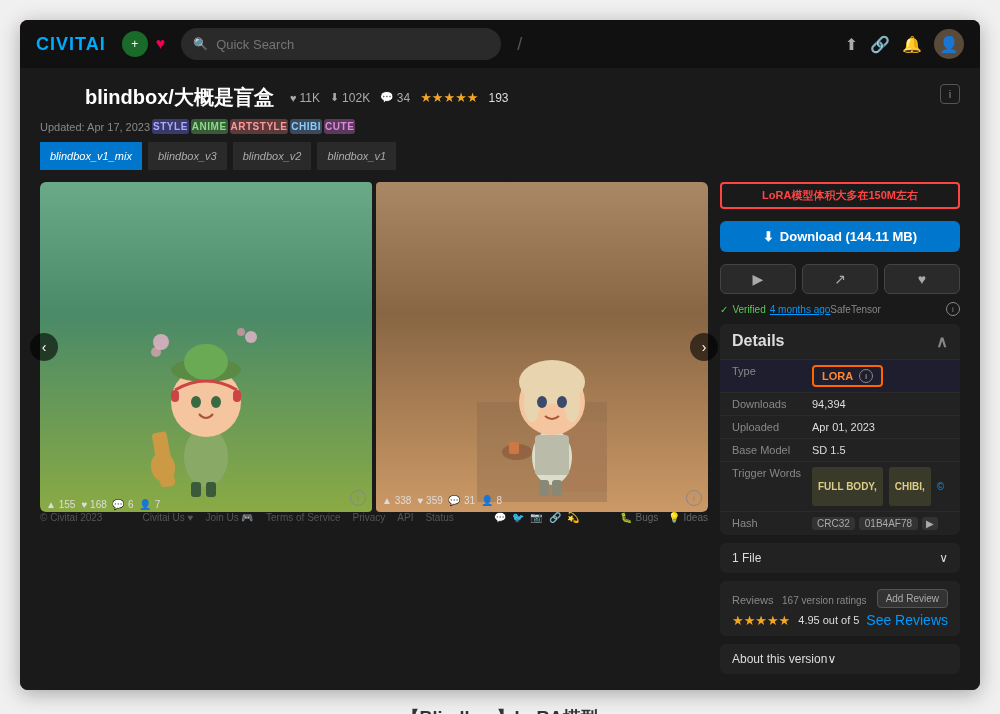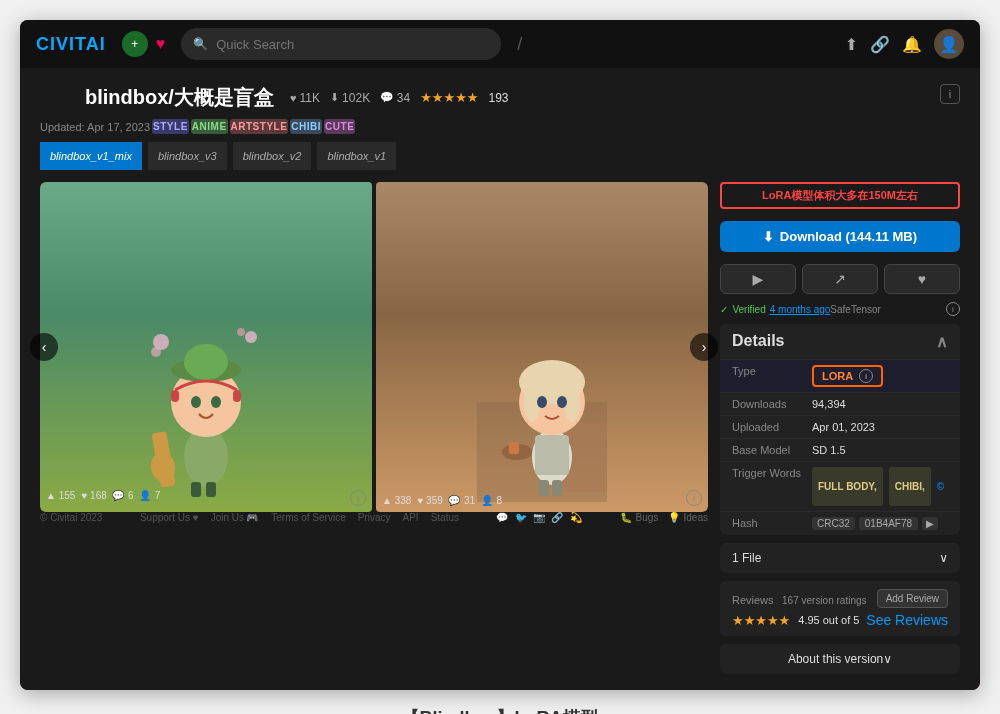--- a/index.html
+++ b/index.html
@@ -527,21 +527,21 @@
       font-size: 14px;
       cursor: pointer;
     }
 
     .about-section {
       background: #222;
       border-radius: 6px;
       padding: 8px 12px;
       display: flex;
       align-items: center;
-      justify-content: center;
+      justify-content: flex-start;
       color: #ddd;
       font-size: 12px;
     }
 
     
     .caption-area {
       text-align: center;
       padding: 16px;
     }
 
@@ -704,21 +704,21 @@
                     <rect x="15" y="130" width="15" height="55" rx="4" fill="#cc9944" transform="rotate(-10, 22, 157)"></rect>
                     <ellipse cx="22" cy="165" rx="12" ry="15" fill="#cc9944" transform="rotate(-10, 22, 165)"></ellipse>
 
                     <path d="M 58 112 Q 65 120 72 112" stroke="#aa5533" stroke-width="2" fill="none"></path>
 
                     <rect x="50" y="180" width="10" height="15" rx="3" fill="#3a5a3a"></rect>
                     <rect x="65" y="180" width="10" height="15" rx="3" fill="#3a5a3a"></rect>
                   </svg>
                 </div>
 
-                <div style="position:absolute;bottom:11px;left:6px;display:flex;gap:6px;color:#ddd;font-size:10px;">
+                <div style="position:absolute;bottom:2px;left:6px;display:flex;gap:6px;color:#ddd;font-size:10px;">
                   <span>▲ <span>155</span></span>
                   <span>♥ <span>168</span></span>
                   <span>💬 <span>6</span></span>
                   <span>👤 <span>7</span></span>
                 </div>
                 <div class="img-info-btn" style="position:absolute;bottom:6px;right:6px;">i</div>
               </div>
 
               <div class="gallery-img">
                 <div class="chibi-img-2">
@@ -757,21 +757,21 @@
                 </div>
                 <div class="img-info-btn" style="position:absolute;bottom:6px;right:6px;">i</div>
               </div>
             </div>
             <div class="nav-arrow right">›</div>
           </div>
 
           <div class="copyright-bar">
             <span>© Civitai 2023</span>
             <div class="footer-links">
-              <span style="cursor:pointer;">Support Us ♥</span>
+              <span style="cursor:pointer;">Civitai Us ♥</span>
               <span style="cursor:pointer;">Join Us 🎮</span>
               <span style="cursor:pointer;">Terms of Service</span>
               <span style="cursor:pointer;">Privacy</span>
               <span style="cursor:pointer;">API</span>
               <span style="cursor:pointer;">Status</span>
             </div>
             <div class="social-icons">
               <span style="cursor:pointer;">💬</span>
               <span style="cursor:pointer;">🐦</span>
               <span style="cursor:pointer;">📷</span>

